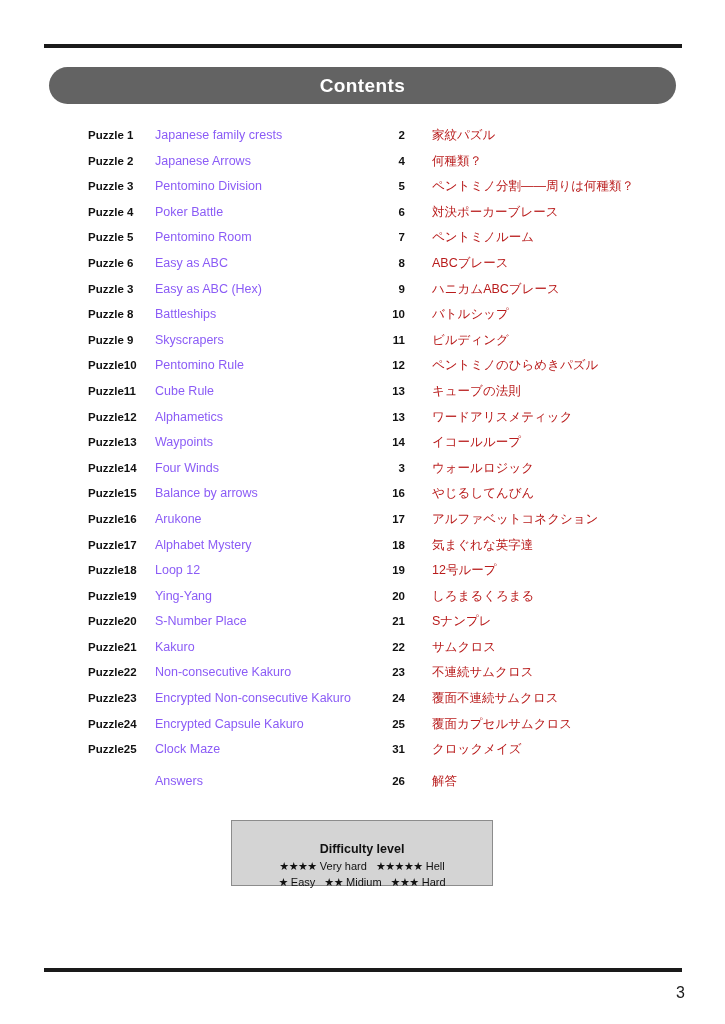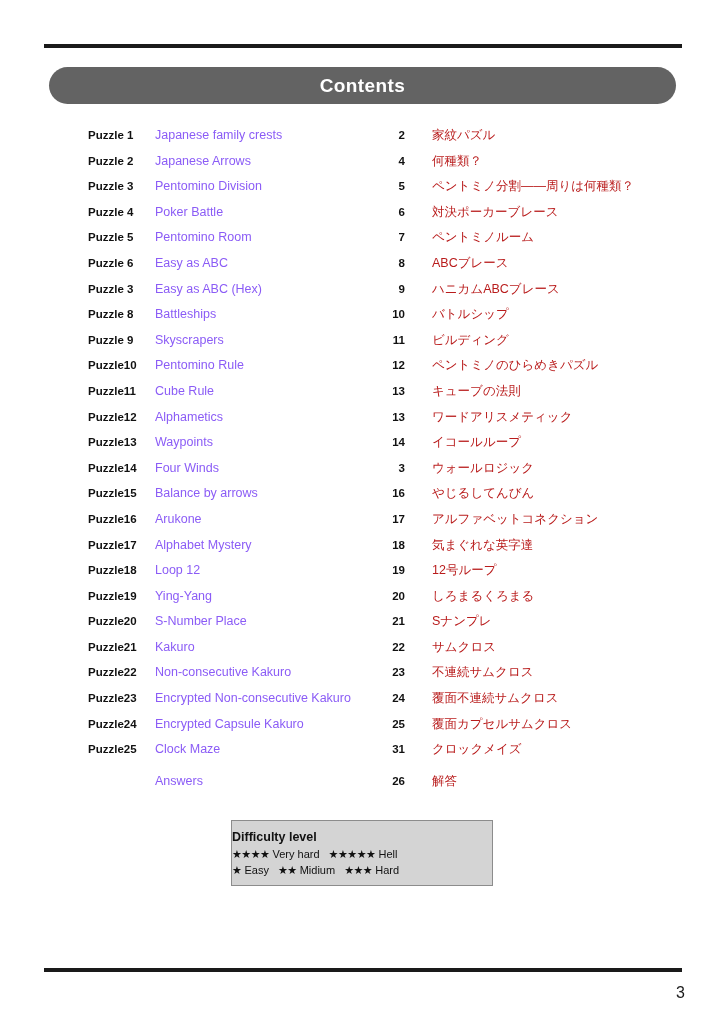--- a/index.html
+++ b/index.html
@@ -103,21 +103,22 @@
   
   .difficulty-box {
     position: absolute;
     left: 231px;
     top: 820px;
     width: 262px;
     height: 66px;
     background: #d4d4d4;
     border: 1px solid #8c8c8c;
     box-sizing: border-box;
-    padding-top: 7px;
+    text-align: center;
+    padding-top: 19px;
   }
   .difficulty-title {
     font-size: 12.5px;
     font-weight: bold;
     color: #111111;
     line-height: 18px;
   }
   .difficulty-line {
     font-size: 11px;
     color: #111111;

